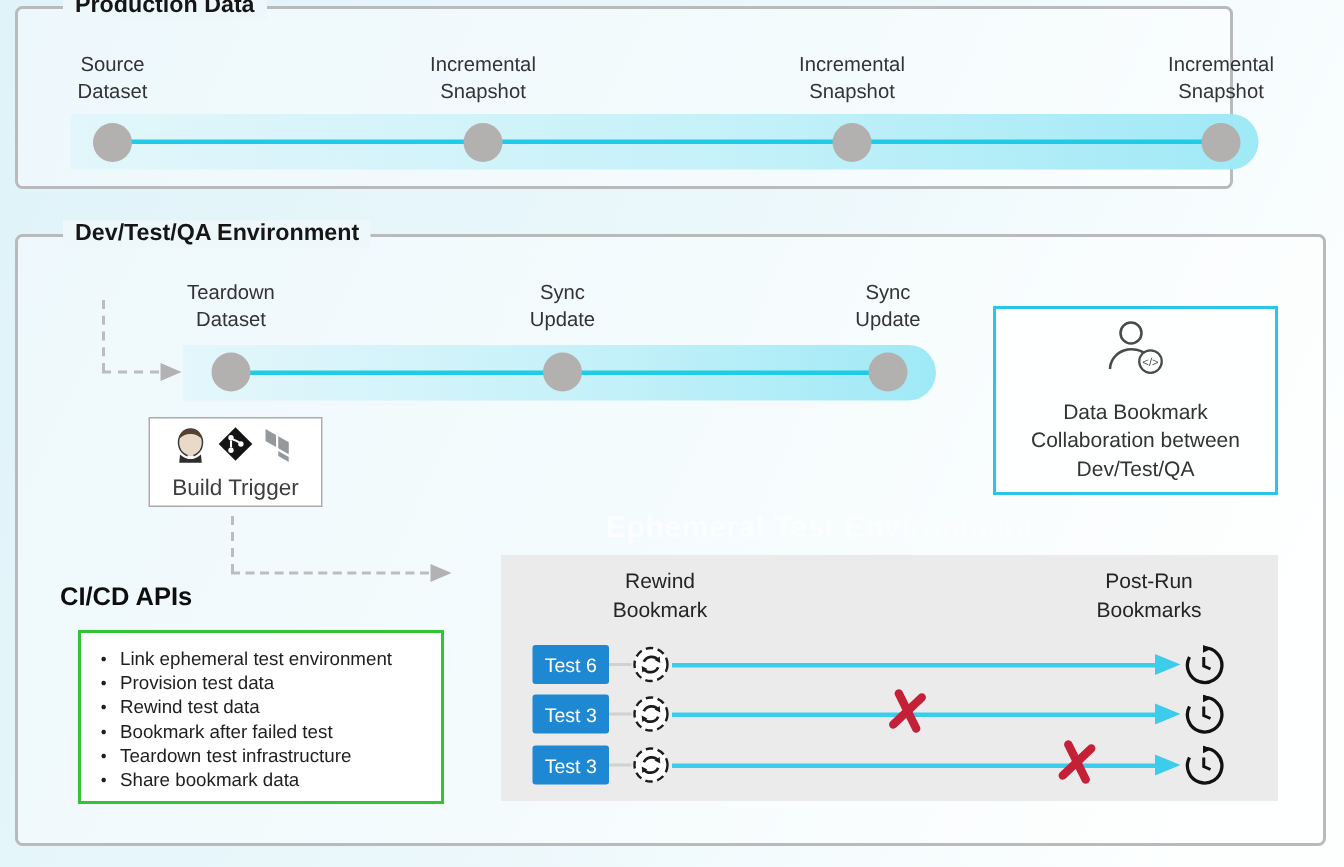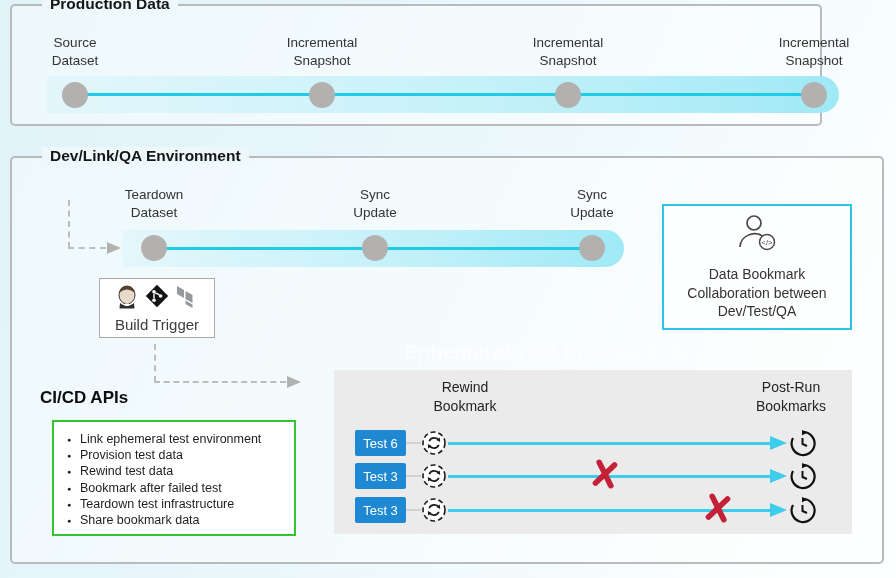--- a/index.html
+++ b/index.html
@@ -59,21 +59,21 @@
   }
   #cicd-box ul { list-style:none; }
   #cicd-box li { font-size:12.5px; color:#1e1e1e; line-height:16.2px; padding-left:16px; position:relative; }
   #cicd-box li::before { content:"●"; position:absolute; left:3px; font-size:7px; top:1px; color:#1e1e1e; }
 
   #watermark { position:absolute; left:392px; top:183px; font-size:20px; font-weight:bold;
     color:#fbfdfe; letter-spacing:0.4px; white-space:nowrap; }
 
   #test-panel { position:absolute; left:322px; top:212px; width:518px; height:164px; background:#ebebeb; }
   .panel-header { position:absolute; top:8px; transform:translateX(-50%); text-align:center;
-    font-size:14px; color:#242424; line-height:1.35; white-space:pre-line;margin-left:25px; }
+    font-size:14px; color:#242424; line-height:1.35; white-space:pre-line; }
   .test-btn { position:absolute; left:21px; width:51px; height:26px; background:#1f88d3; color:#fff;
     font-size:13px; display:flex; align-items:center; justify-content:center; border-radius:2px; }
   .connector { position:absolute; left:72px; width:15px; height:2px; background:#cdd2d4; }
   .sync-wrap { position:absolute; left:87px; width:26px; height:26px; }
   .cyan-line { position:absolute; left:114px; width:322px; height:3px; background:#3dcdec; }
   .arrow-cyan { position:absolute; left:436px; width:0; height:0;
     border-left:17px solid #3dcdec; border-top:7px solid transparent; border-bottom:7px solid transparent; }
   .clock-wrap { position:absolute; left:455px; width:27px; height:27px; }
   .fail-x { position:absolute; width:30px; height:32px; transform:rotate(6deg); }
 </style>
@@ -95,21 +95,21 @@
   <div class="tl-label" style="left:802px; top:28px;">Incremental
 Snapshot</div>
 
   <div class="dot" style="left:50px;  top:76px;"></div>
   <div class="dot" style="left:297px; top:76px;"></div>
   <div class="dot" style="left:543px; top:76px;"></div>
   <div class="dot" style="left:789px; top:76px;"></div>
 </div>
 
 <div class="frame" id="dev-box">
-  <span class="frame-legend">Dev/Link/QA Environment</span>
+  <span class="frame-legend">Dev/Test/QA Environment</span>
 
   <div class="dash-v" style="left:56px; top:42px; height:48px;"></div>
   <div class="dash-h" style="left:56px; top:89px; width:38px;"></div>
   <div class="arrow-gray" style="left:95px; top:84px;"></div>
 
   <div class="band" id="dev-band"></div>
   <div class="tl-line" style="left:142px; top:89px; width:438px;"></div>
 
   <div class="tl-label" style="left:142px; top:28px;">Teardown
 Dataset</div>

